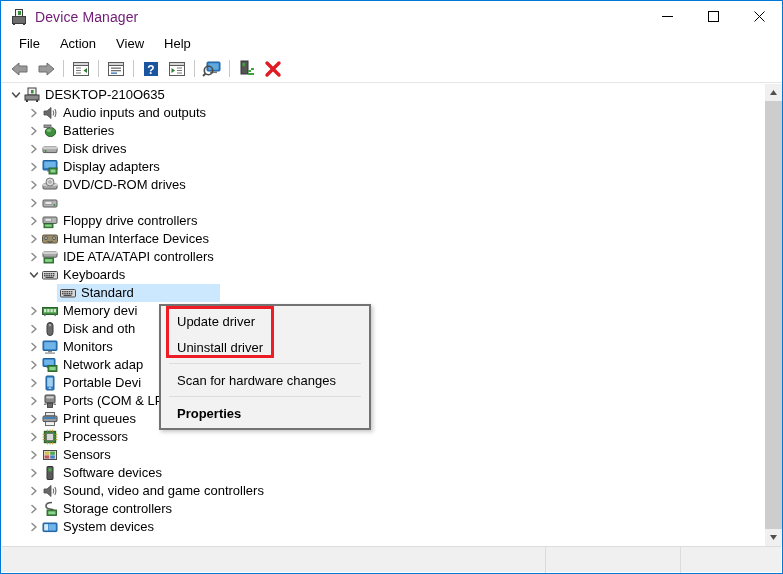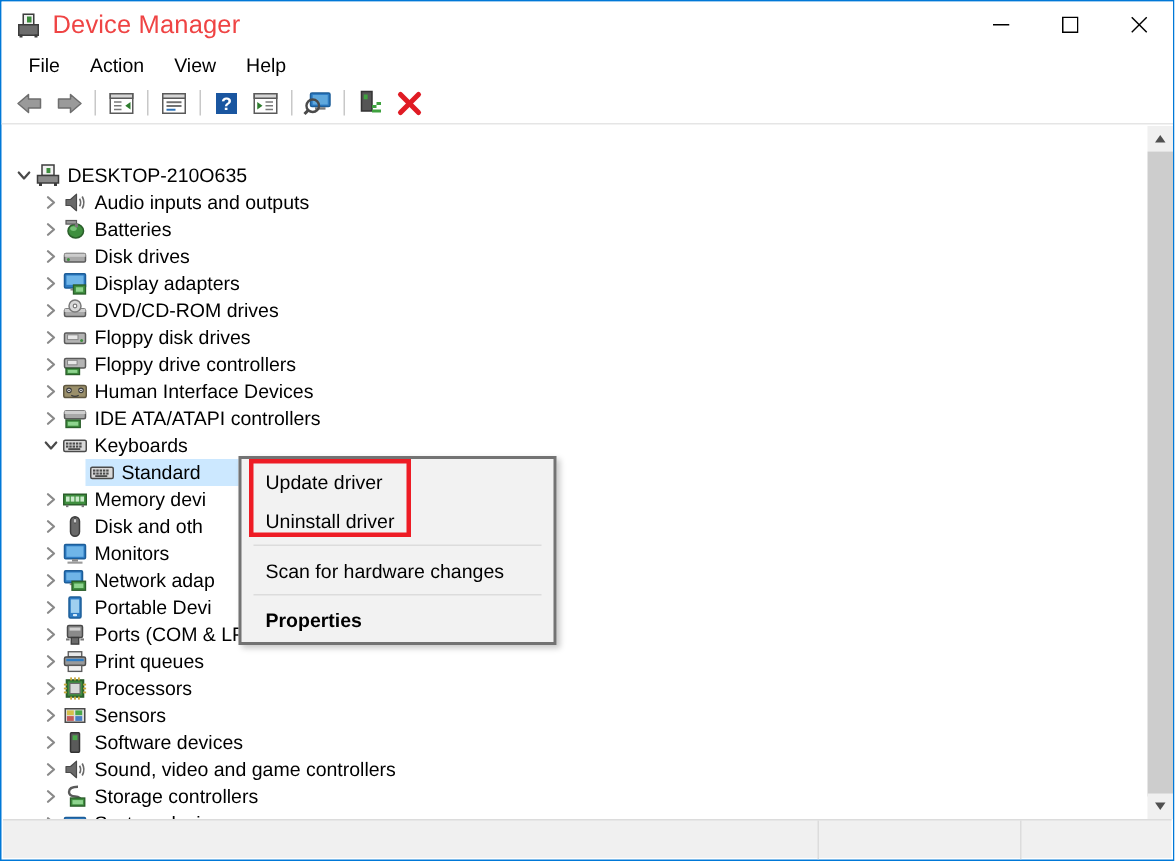--- a/index.html
+++ b/index.html
@@ -42,21 +42,21 @@
     background: #f0f0f0;
     border: 1px solid #3c3c3c;
   }
   .ti-dot {
     position: absolute; left: 7px; top: 2px;
     width: 3px; height: 4px;
     background: #3c8c3c;
   }
   .ti-foot { position: absolute; background: #3c3c3c; width: 2px; height: 2px; top: 14px; }
   #title-text {
-    font-size: 17px; color: #ef4444; letter-spacing: 0.1px;
+    font-size: 14px; color: #701a75; letter-spacing: 0.1px;
   }
   .wbtn {
     position: absolute; top: 0; height: 31px; width: 46px;
     display: flex; align-items: center; justify-content: center;
     background: transparent;
   }
   #btn-min { right: 92px; }
   #btn-max { right: 46px; }
   #btn-close { right: 0px; }
   .wbtn svg { display: block; }
@@ -121,21 +121,21 @@
   }
   .rlabel {
     font-size: 13px; color: #000000;
     line-height: 18px;
   }
   .sel-bg {
     position: absolute;
     left: 55px; top: 0; width: 163px; height: 18px;
     background: #cce8ff;
   }
-  .depth0 { padding-left: 6px; margin-top: 22px; }
+  .depth0 { padding-left: 6px; }
   .depth1 { padding-left: 24px; }
   .depth2 { padding-left: 42px; }
 
   
   #vscroll {
     position: absolute; right: 1px; top: 83px;
     width: 17px; height: 462px;
     background: #ffffff;
     border-left: 1px solid #ffffff;
   }
@@ -416,21 +416,20 @@
           <span class="chev" style="position: relative; z-index: 2;">
             <svg width="10" height="10" viewBox="0 0 10 10">
               <path d="M3 1.5 L7 5 L3 8.5" fill="none" stroke="#8a8a8a" stroke-width="1.5" stroke-linecap="round" stroke-linejoin="round"></path>
             </svg>
           </span>
           <span class="ricon" style="z-index: 2;"><svg width="16" height="16" viewBox="0 0 16 16">
               <rect x="1" y="5" width="14" height="7" rx="1" fill="#b4b4b4" stroke="#5a5a5a" stroke-width="1"></rect>
               <rect x="3" y="6.2" width="7" height="3.2" fill="#e8e8e8" stroke="#8a8a8a" stroke-width="0.7"></rect>
               <circle cx="12.4" cy="10" r="1" fill="#3f8f3f"></circle>
             </svg></span>
-          <span class="rlabel" style="position: relative; z-index: 2;">Floppy disk drives</span>
         </div>
         <div class="row depth1">
           <span class="chev" style="position: relative; z-index: 2;">
             <svg width="10" height="10" viewBox="0 0 10 10">
               <path d="M3 1.5 L7 5 L3 8.5" fill="none" stroke="#8a8a8a" stroke-width="1.5" stroke-linecap="round" stroke-linejoin="round"></path>
             </svg>
           </span>
           <span class="ricon" style="z-index: 2;"><svg width="16" height="16" viewBox="0 0 16 16">
               <rect x="1" y="4" width="14" height="6.4" rx="1" fill="#b4b4b4" stroke="#5a5a5a" stroke-width="1"></rect>
               <rect x="3" y="5.2" width="6.4" height="3" fill="#e8e8e8" stroke="#8a8a8a" stroke-width="0.7"></rect>

